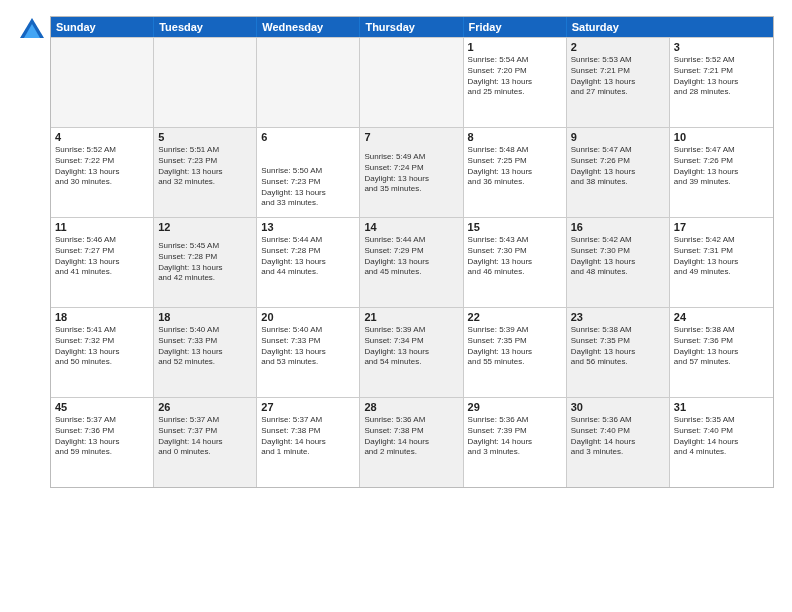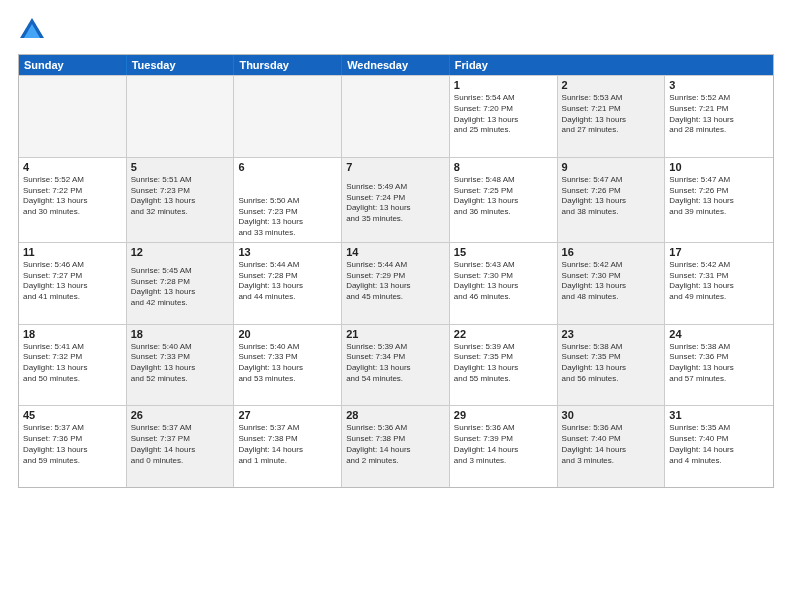--- a/index.html
+++ b/index.html
@@ -8,21 +8,21 @@
       background: #fff;
       width: 792px;
       height: 612px;
       overflow: hidden;
     }
     .page {
       width: 792px;
       height: 500px;
       padding: 16px 18px 12px 18px;
       display: flex;
-      flex-direction: column;
+      flex-direction: row;
     }
     .header {
       display: flex;
       justify-content: space-between;
       align-items: flex-start;
       margin-bottom: 10px;
     }
     .logo {
       display: flex;
       align-items: center;
@@ -123,23 +123,24 @@
     <div class="title-block">
       <div class="month-year"></div>
       <div class="location"></div>
     </div>
   </div>
 
   <div class="calendar">
     <div class="cal-header-row">
     <div class="cal-header-cell">Sunday</div>
         <div class="cal-header-cell">Tuesday</div>
+        <div class="cal-header-cell">Wednesday</div>
         <div class="cal-header-cell">Thursday</div>
-        <div class="cal-header-cell">Wednesday</div>
         <div class="cal-header-cell">Friday</div>
+        <div class="cal-header-cell">Saturday</div>
       </div>
     <div class="cal-body">
     <div class="cal-row">
           <div class="cal-cell empty"></div>
           <div class="cal-cell empty"></div>
           <div class="cal-cell empty"></div>
           <div class="cal-cell empty"></div>
           <div class="cal-cell">
             <div class="day-number">1</div>
             <div class="cell-text" style="white-space: pre-line;">Sunrise: 5:54 AM

